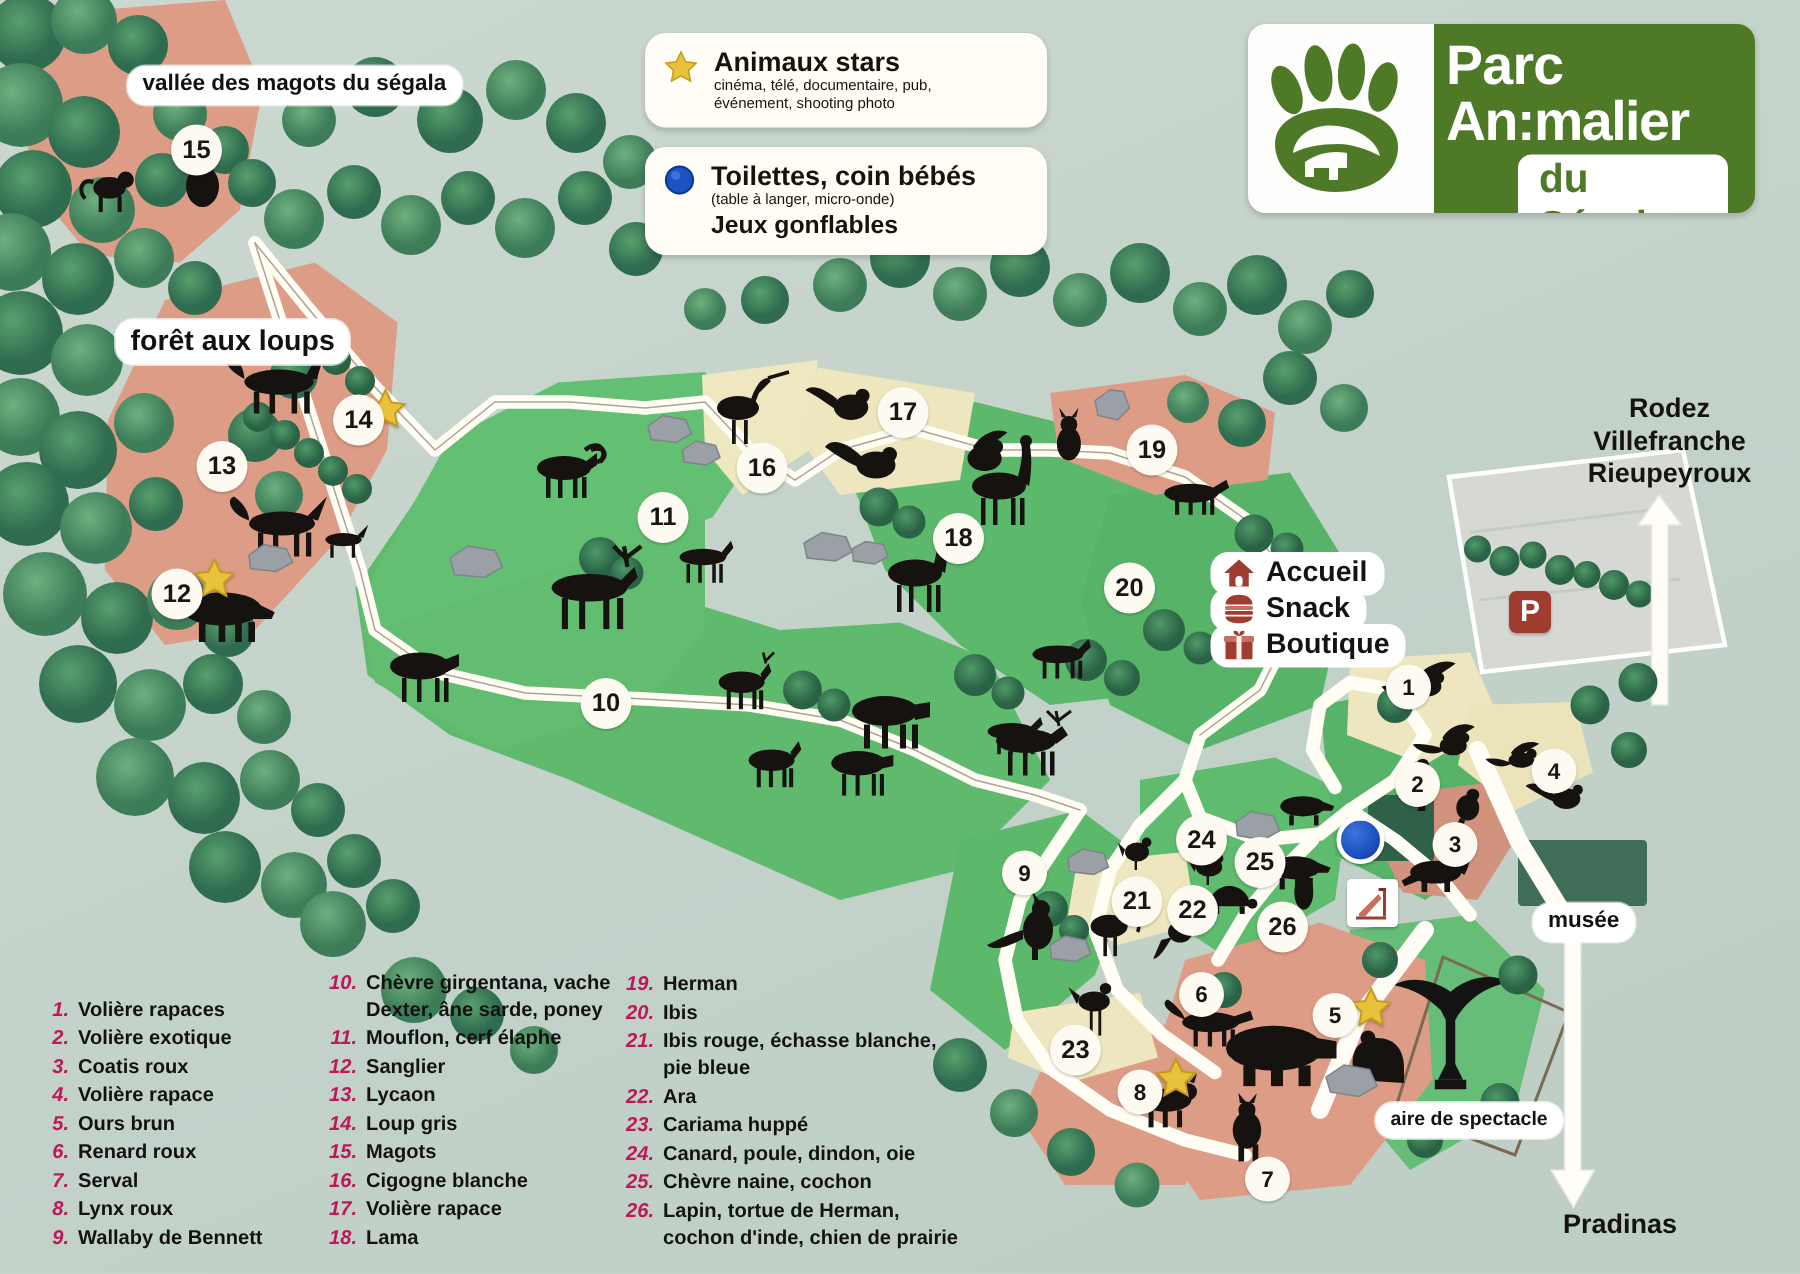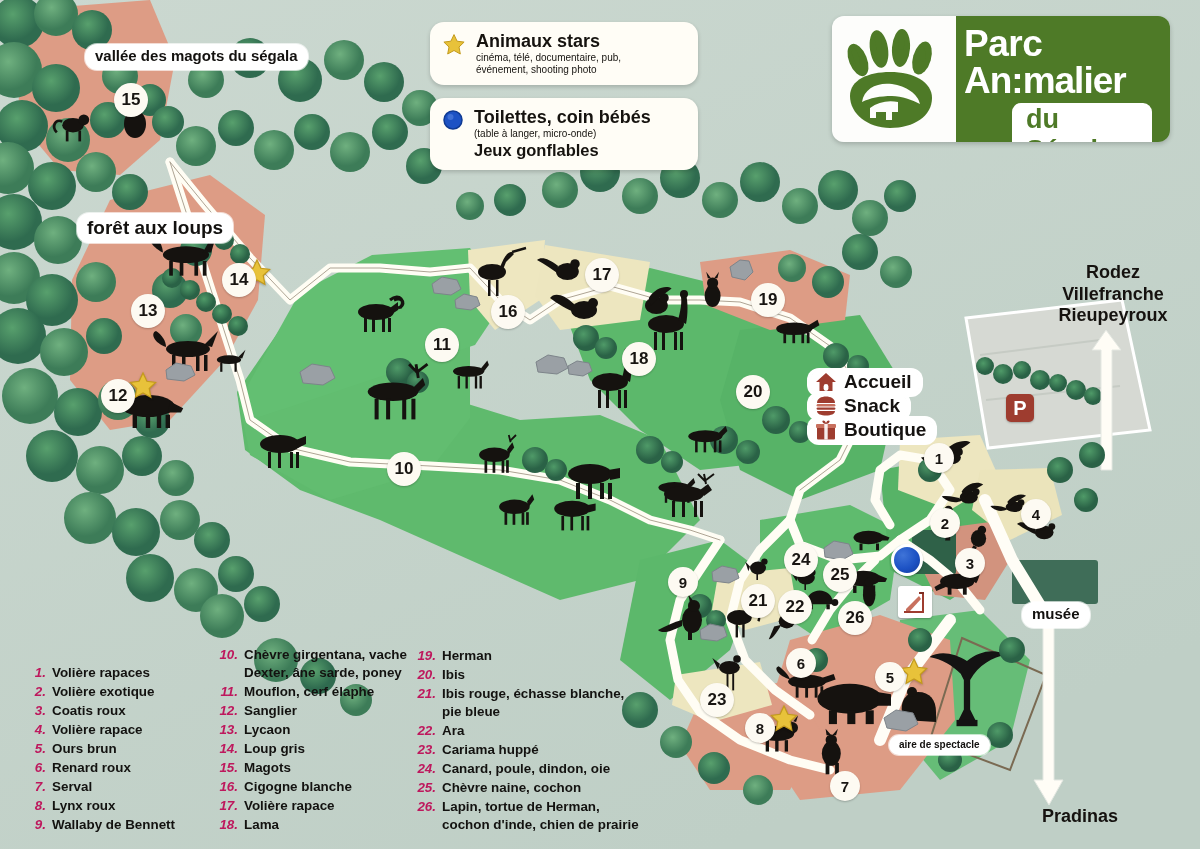--- a/index.html
+++ b/index.html
@@ -821,21 +821,21 @@
       <div class="l1">Parc</div>
       <div class="l2">An:malier</div>
       <div class="l3">du Ségala</div>
     </div>
   </div>
 </div>
 
 <div class="sticker" id="lbl-0" style="left:88px;top:47px;font-size:15px;">vallée des magots du ségala</div>
 <div class="sticker" id="lbl-1" style="left:80px;top:216px;font-size:19px;">forêt aux loups</div>
 <div class="sticker" id="lbl-2" style="left:1025px;top:605px;font-size:15px;">musée</div>
-<div class="sticker" id="lbl-3" style="left:892px;top:738px;font-size:10px;text-align:center;">aire de spectacle</div>
+<div class="sticker" id="lbl-3" style="left:920px;top:738px;font-size:13px;text-align:center;">aire de spectacle</div>
 
 <div class="dirtext" style="left:1058px;top:262px;width:110px;">
   <div>Rodez</div>
   <div>Villefranche</div>
   <div>Rieupeyroux</div>
 </div>
 <div class="dirtext" style="left:1030px;top:806px;width:100px;">
   <div>Pradinas</div>
 </div>
 

